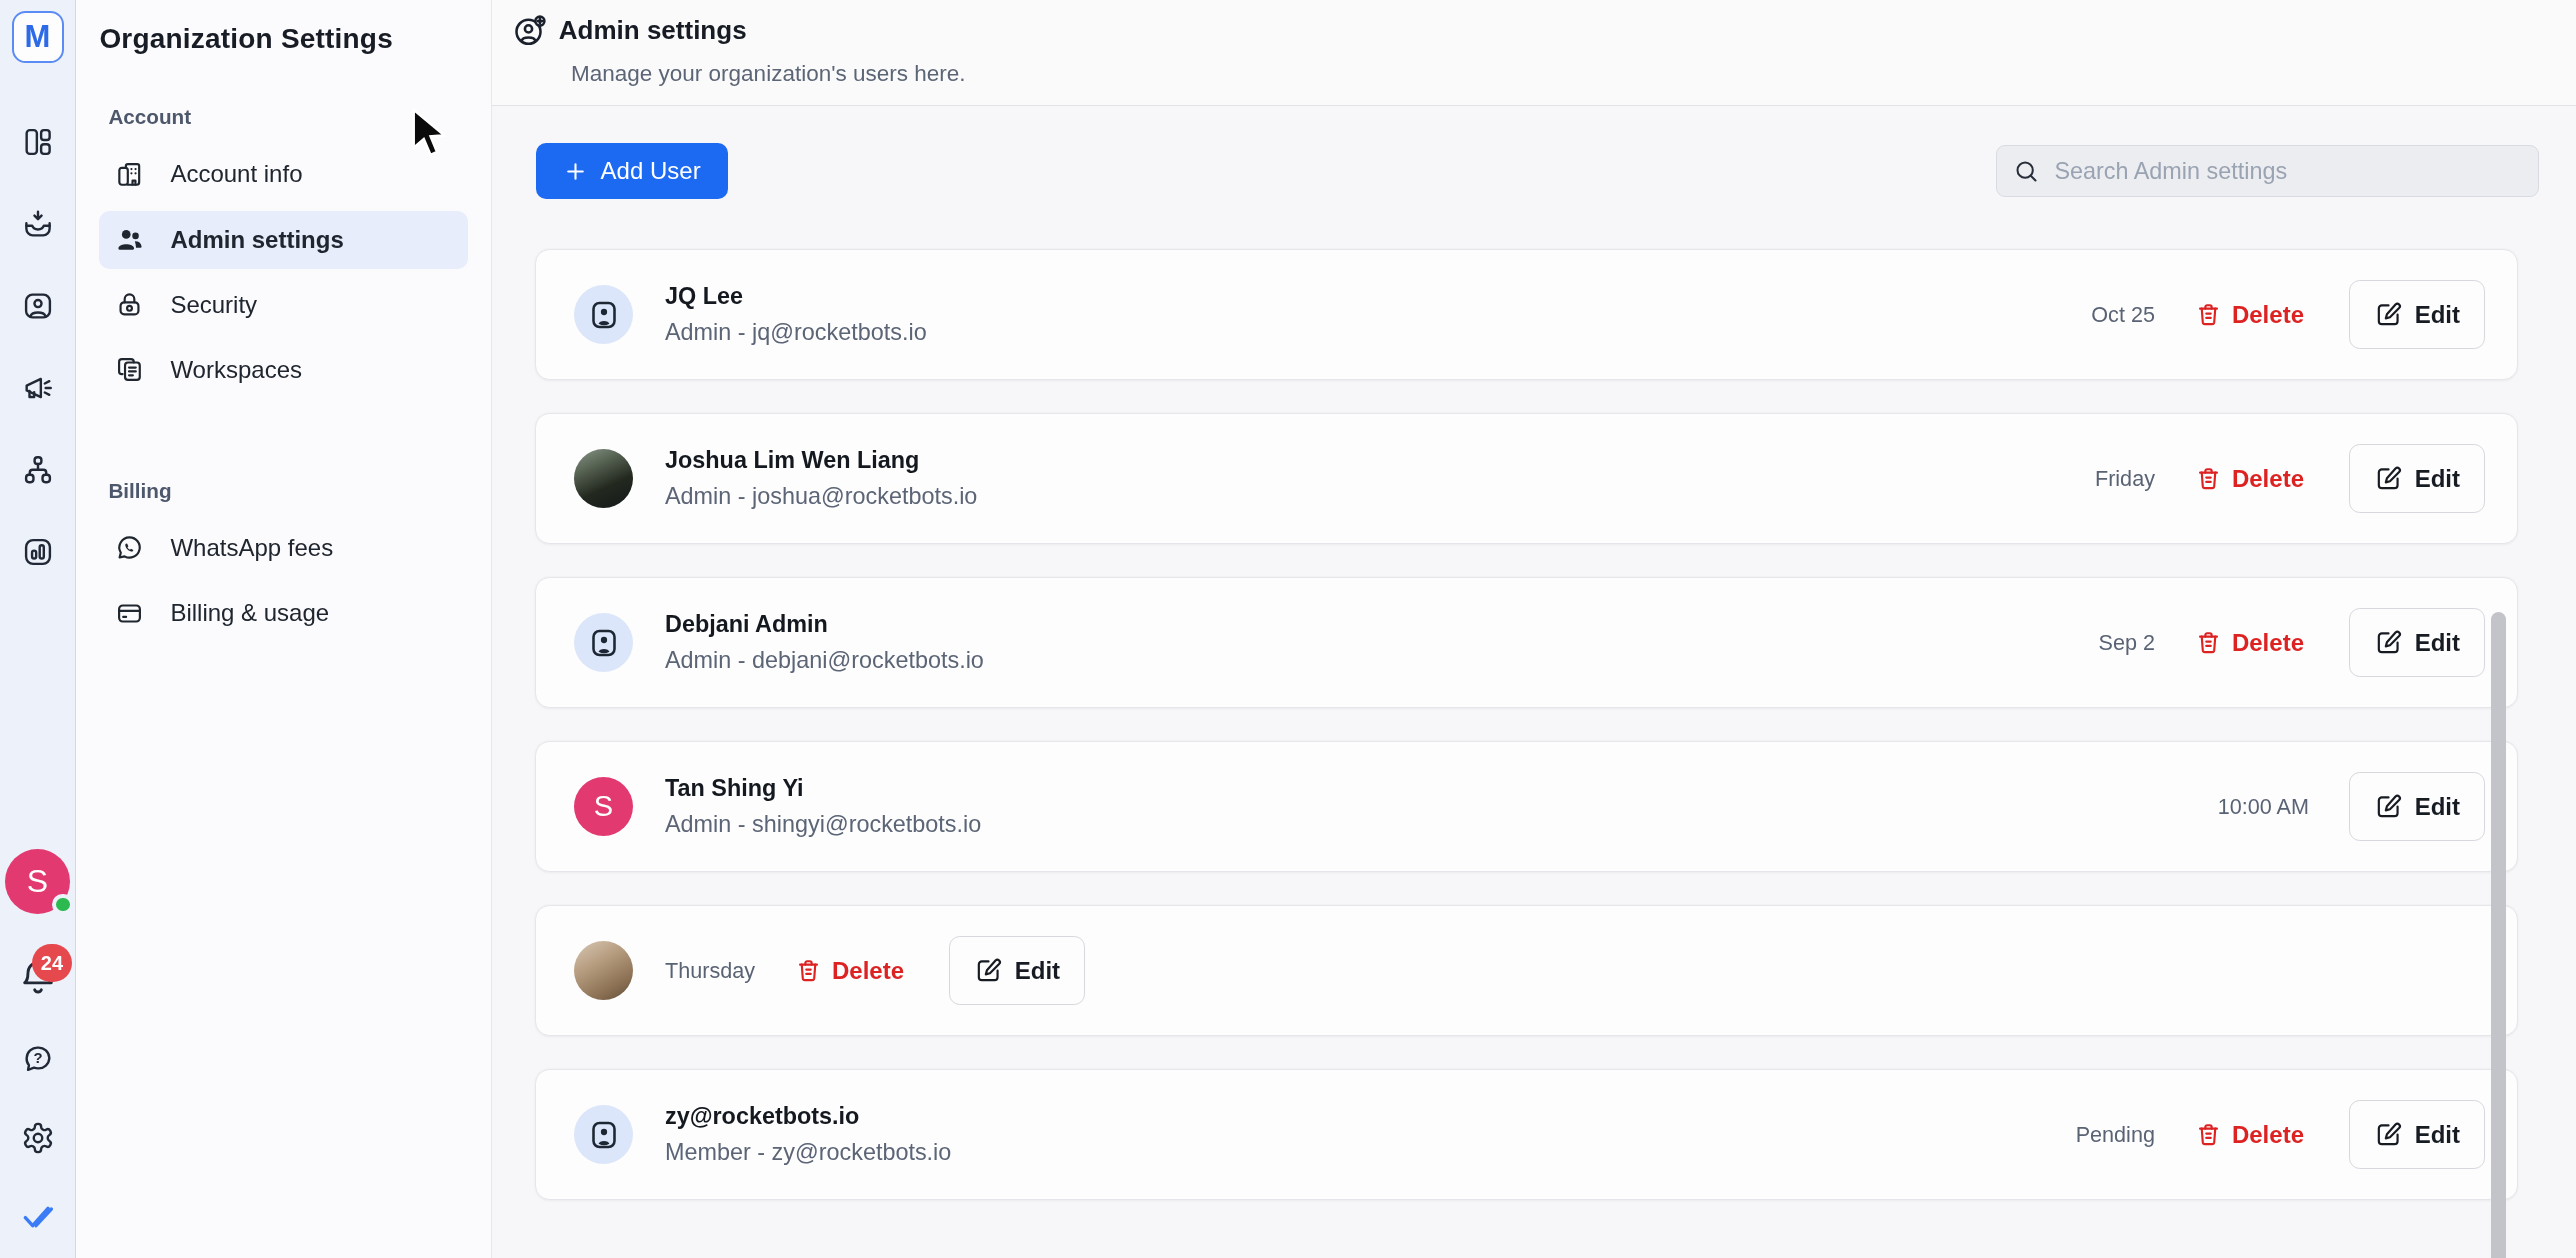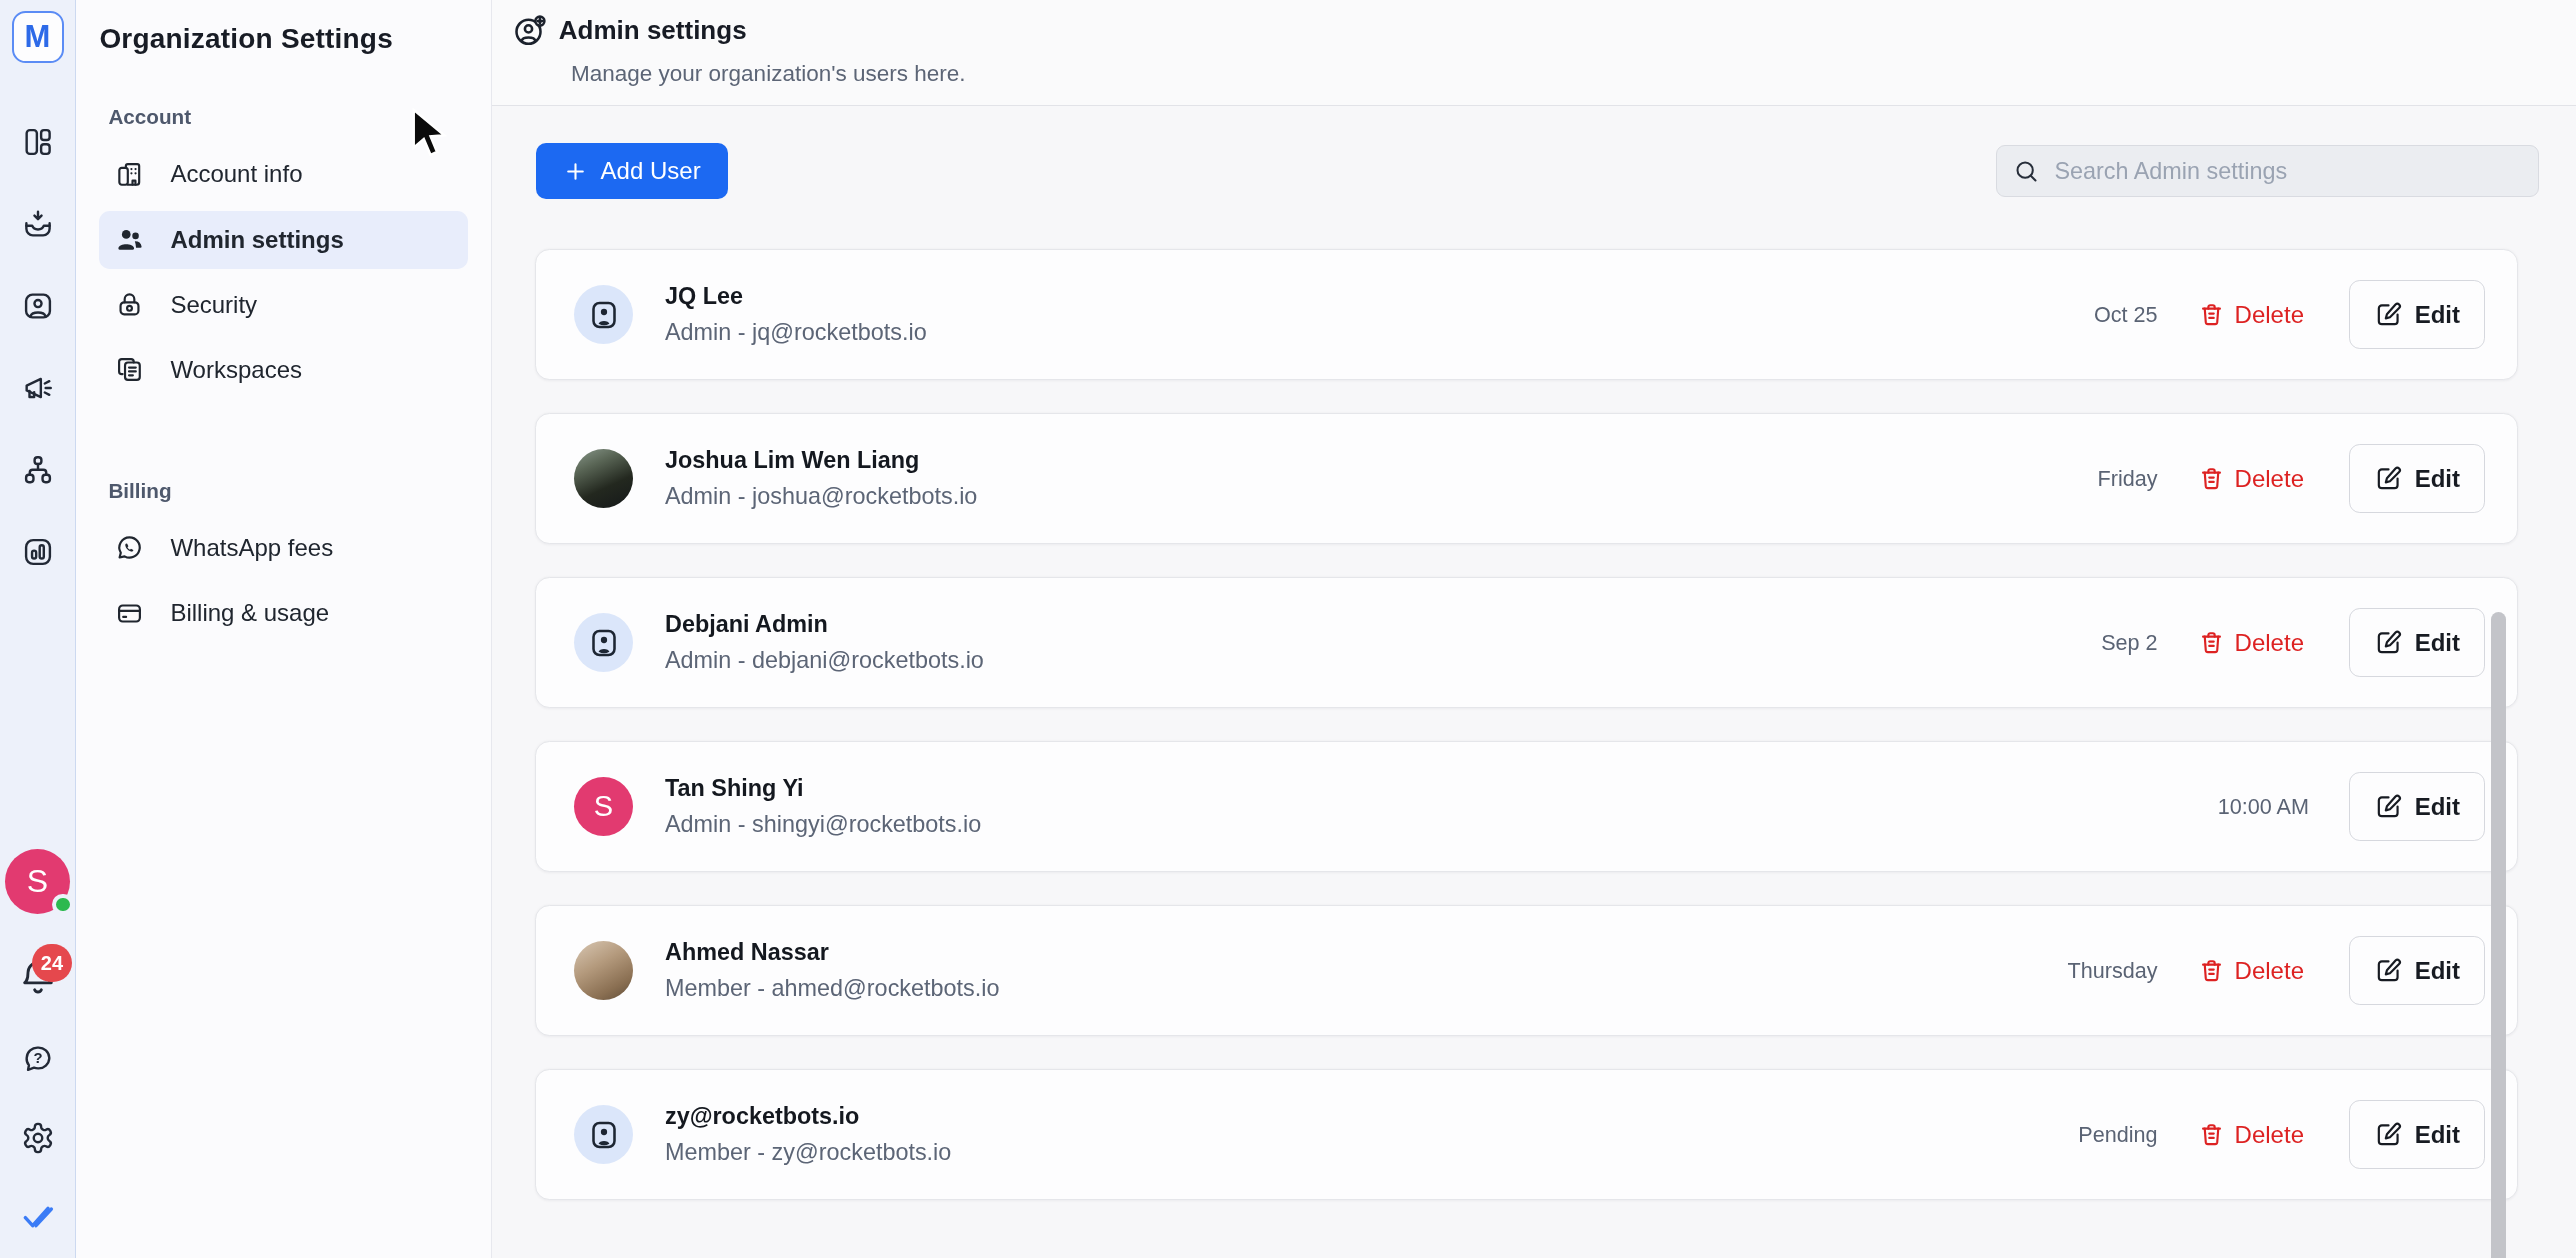--- a/index.html
+++ b/index.html
@@ -61,21 +61,21 @@
   .avatar.default { background:#dbe6fa; color:#1d2633; }
   .avatar.default svg { width:36px; height:36px; }
   .avatar.initial { background:#e23a70; color:#fff; font-size:29px; }
   .avatar.photo-dark { background:linear-gradient(155deg,#8a998c 0%,#5a6656 28%,#23281f 62%,#15181a 100%); }
   .avatar.photo-tan  { background:linear-gradient(150deg,#d9c8b4 0%,#b49a7d 40%,#8a6f52 75%,#5f4c38 100%); }
   .row-id { flex:1; min-width:0; }
   .row-name { font-size:23.4px; font-weight:700; color:#14181f; margin-bottom:9px; }
   .row-detail { font-size:23.4px; color:#5c6576; }
   .row-right { display:flex; align-items:center; }
   .row-ts { font-size:21.6px; color:#5a6374; margin-right:40px; white-space:nowrap; }
-  .btn-delete { display:flex; align-items:center; gap:10px; color:#dd2222; font-size:24px; font-weight:400;
+  .btn-delete { display:flex; align-items:center; gap:10px; color:#dd2222; font-size:24px; font-weight:700;
                 background:none; border:none; cursor:pointer; margin-right:45px; font-family:inherit; }
   .btn-delete svg { width:27px; height:27px; }
   .btn-edit { display:flex; align-items:center; gap:11.7px; height:69px; padding:0 24px; border-radius:10.8px;
               background:#fdfdfe; border:1.8px solid #d6d8de; color:#171b22; font-size:24px; font-weight:600;
               cursor:pointer; font-family:inherit; }
   .btn-edit svg { width:29px; height:29px; }
 
   .scroll-thumb { position:absolute; right:70px; top:612px; width:15.3px; height:684px; border-radius:8px; background:#c3c4c9; }
   .cursor { position:absolute; left:410px; top:108px; width:47px; height:54px; z-index:50; pointer-events:none; }
 </style>
@@ -386,24 +386,20 @@
             <svg viewBox="0 0 24 24">
                 <use href="#i-edit"></use>
               </svg>
             <span>Edit</span>
           </button>
         </div>
       </article>
 
       <article class="user-row">
         <div class="avatar photo-tan"></div>
-        <div class="row-id">
-          <div class="row-name">Ahmed Nassar</div>
-          <div class="row-detail">Member - ahmed@rocketbots.io</div>
-        </div>
         <div class="row-right">
           <span class="row-ts">Thursday</span>
           <button class="btn-delete">
             <svg viewBox="0 0 24 24">
                 <use href="#i-trash"></use>
               </svg>
             <span>Delete</span>
           </button>
           <button class="btn-edit">
             <svg viewBox="0 0 24 24">

